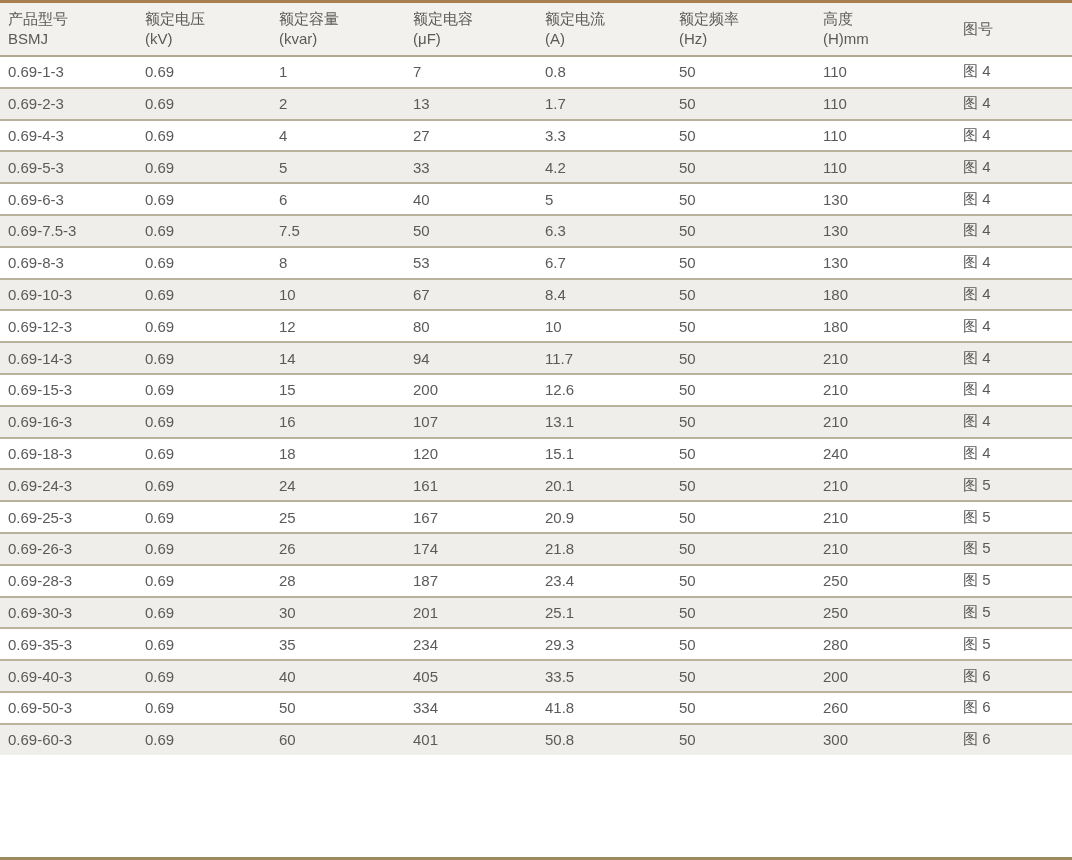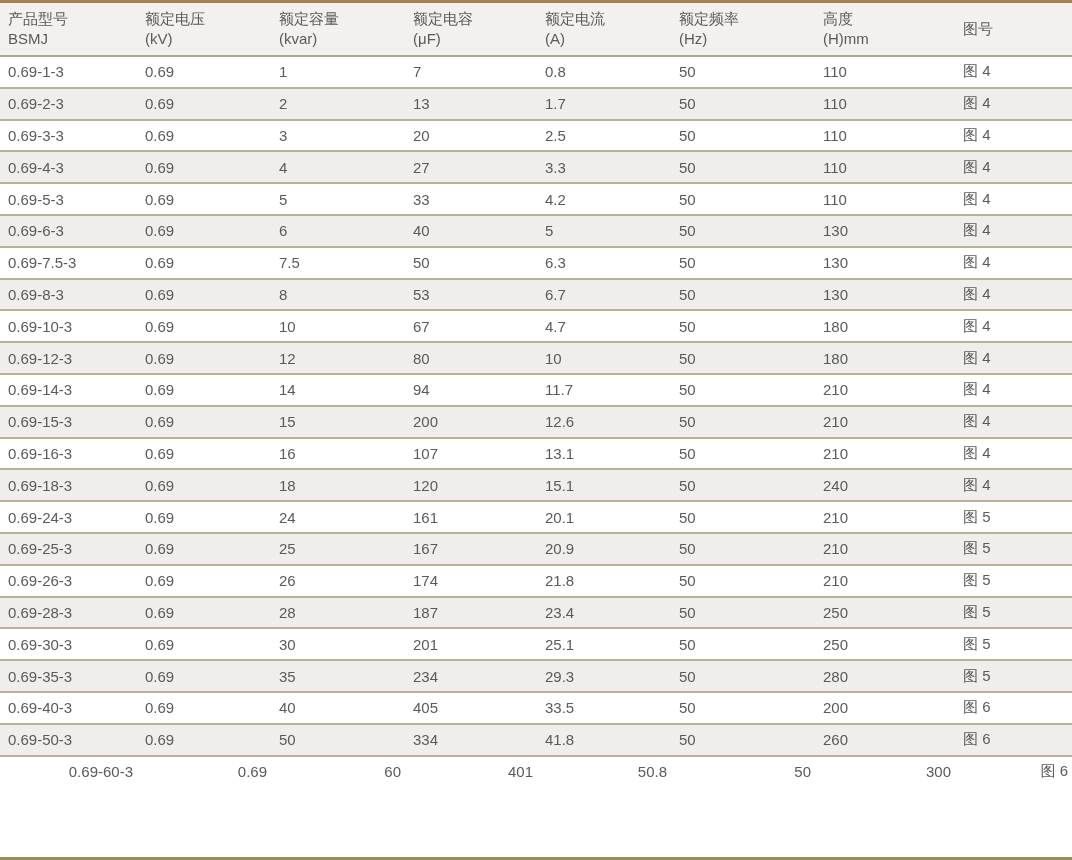--- a/index.html
+++ b/index.html
@@ -48,21 +48,20 @@
   .spec-table tbody td {
     height: 29.8px;
     border-bottom: 2px solid #b8b19c;
     background: #ffffff;
   }
   .spec-table tbody tr:nth-child(even) td {
     background: #efeeea;
   }
   .spec-table tbody tr:last-child td {
     border-bottom: none;
-    text-align: right;
   }
   
   col.c-model       { width: 137px; }
   col.c-voltage     { width: 134px; }
   col.c-capacity    { width: 134px; }
   col.c-capacitance { width: 132px; }
   col.c-current     { width: 134px; }
   col.c-frequency   { width: 144px; }
   col.c-height      { width: 140px; }
   col.c-figure      { width: 117px; }
@@ -110,30 +109,20 @@
             <td>0.69-2-3</td>
             <td>0.69</td>
             <td>2</td>
             <td>13</td>
             <td>1.7</td>
             <td>50</td>
             <td>110</td>
             <td>图 4</td>
           </tr>
           <tr>
-            <td>0.69-3-3</td>
-            <td>0.69</td>
-            <td>3</td>
-            <td>20</td>
-            <td>2.5</td>
-            <td>50</td>
-            <td>110</td>
-            <td>图 4</td>
-          </tr>
-          <tr>
             <td>0.69-4-3</td>
             <td>0.69</td>
             <td>4</td>
             <td>27</td>
             <td>3.3</td>
             <td>50</td>
             <td>110</td>
             <td>图 4</td>
           </tr>
           <tr>
@@ -174,21 +163,21 @@
             <td>6.7</td>
             <td>50</td>
             <td>130</td>
             <td>图 4</td>
           </tr>
           <tr>
             <td>0.69-10-3</td>
             <td>0.69</td>
             <td>10</td>
             <td>67</td>
-            <td>4.7</td>
+            <td>8.4</td>
             <td>50</td>
             <td>180</td>
             <td>图 4</td>
           </tr>
           <tr>
             <td>0.69-12-3</td>
             <td>0.69</td>
             <td>12</td>
             <td>80</td>
             <td>10</td>

